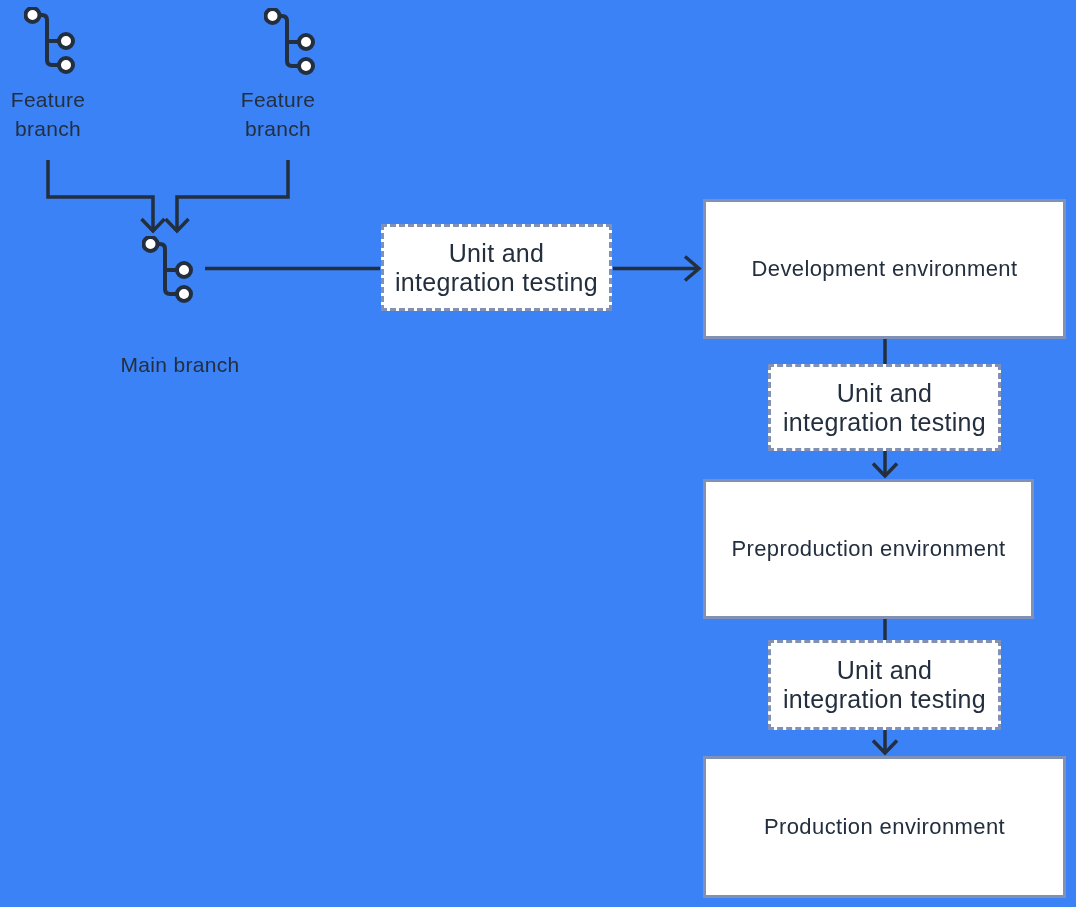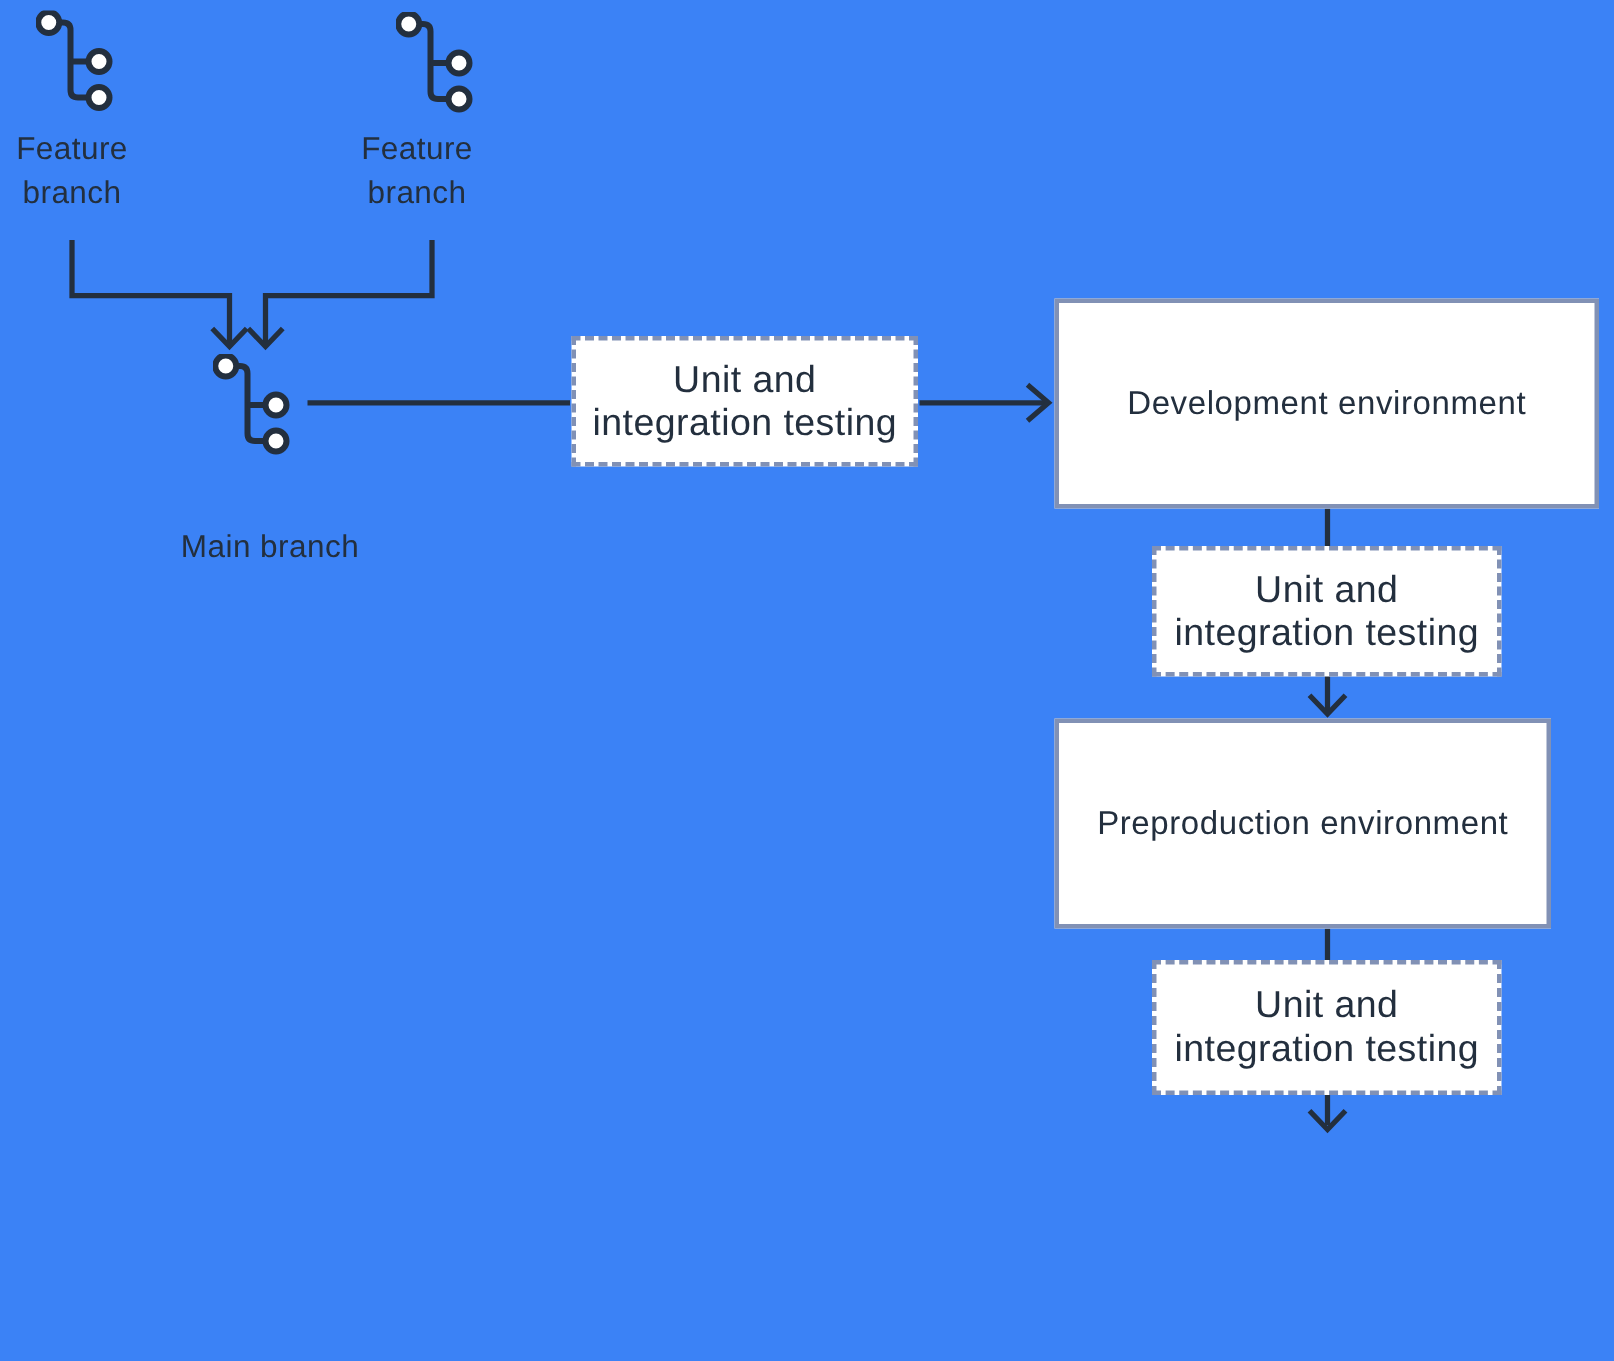--- a/index.html
+++ b/index.html
@@ -151,14 +151,17 @@
   </div>
 
   <div class="box solid" style="left:703px; top:199px; width:363px; height:140px;">
     <span class="box-label">Development environment</span>
   </div>
 
   <div class="box solid" style="left:703px; top:479px; width:331px; height:140px;">
     <span class="box-label">Preproduction environment</span>
   </div>
 
+  <div class="box solid" style="left:703px; top:756px; width:363px; height:142px;">
+    <span class="box-label">Production environment</span>
+  </div>
 
 </div>
 
 </body></html>

